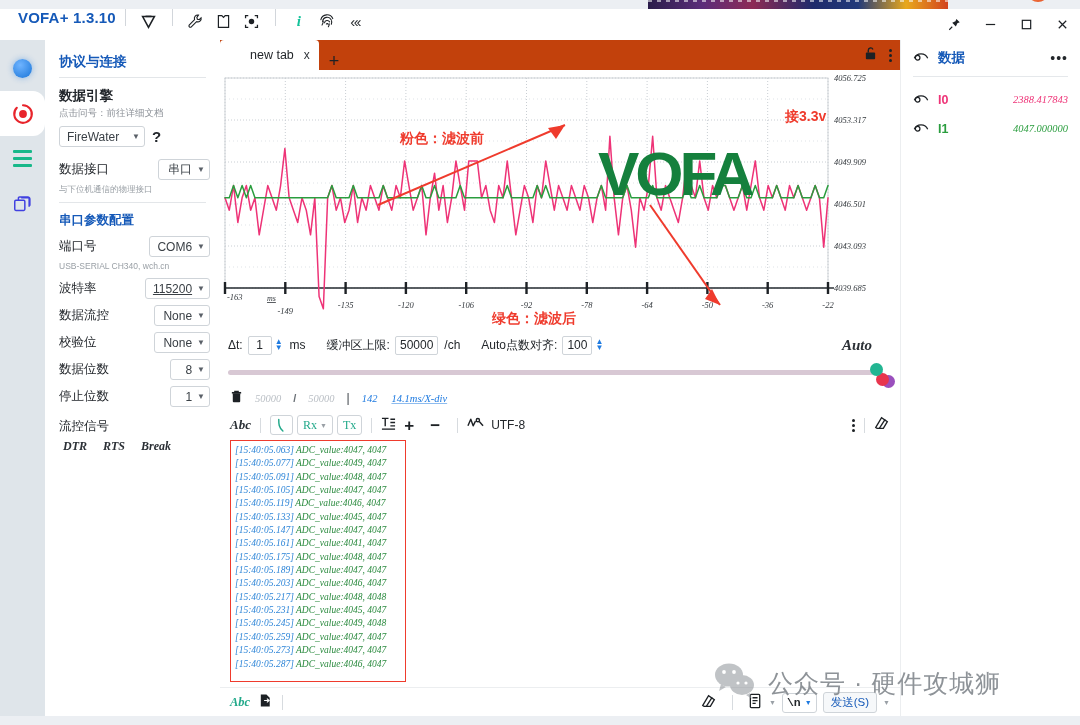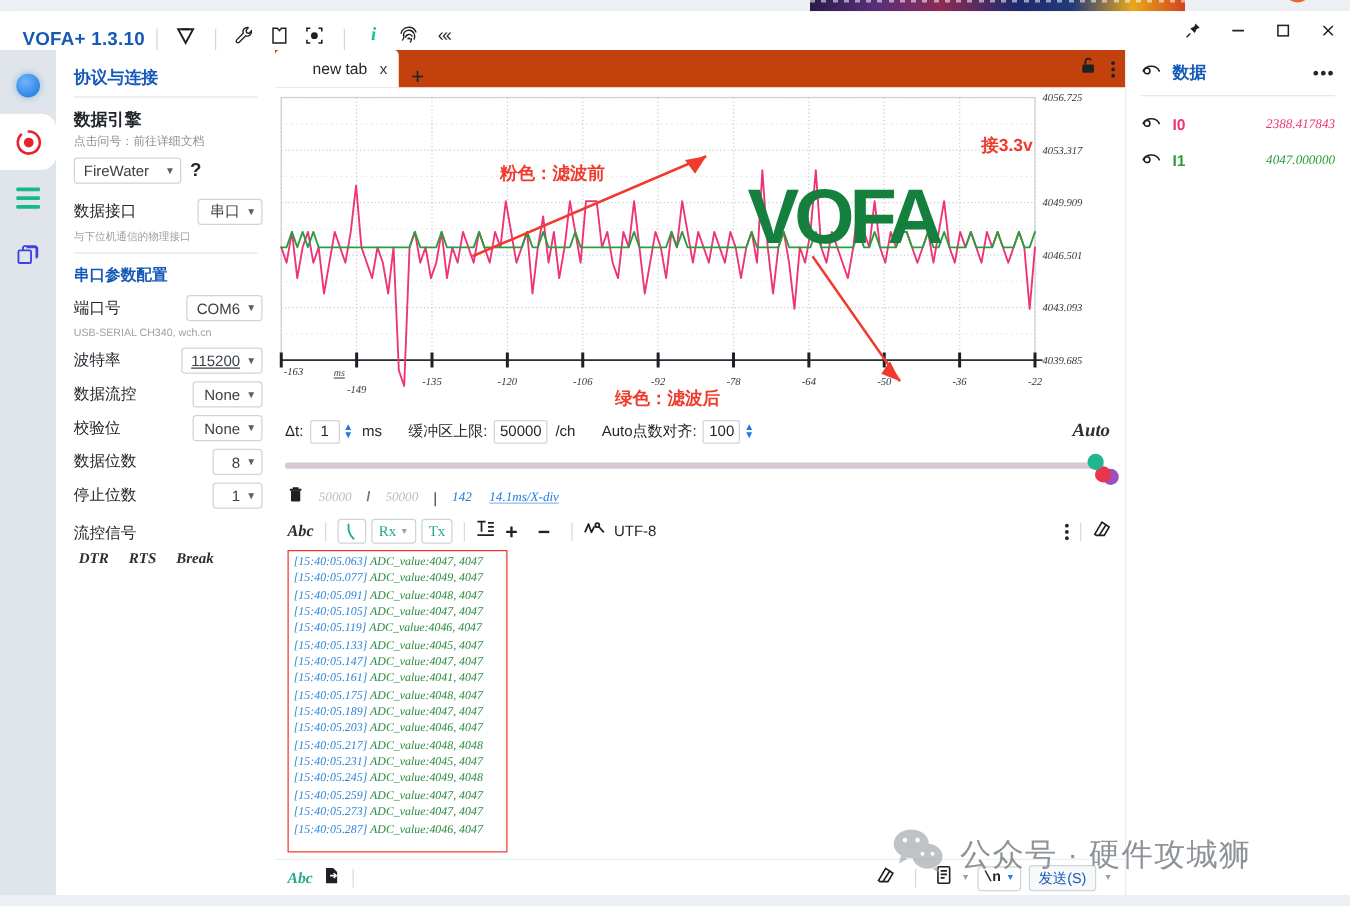--- a/index.html
+++ b/index.html
@@ -32,21 +32,21 @@
 
   
   .window {
     position:absolute; left:0; top:9px; width:1080px; height:716px;
     background:#ffffff;
   }
 
   
   .titlebar{
     position:absolute; left:6px; top:0; width:1074px; height:31px;
-    background:#ffffff; display:flex; align-items:flex-end;
+    background:#ffffff; display:flex; align-items:flex-start;
     border-top-left-radius:6px;
   }
   .app-title{
     color:#1559b8; font-size:15px; font-weight:bold; margin-left:12px;
     letter-spacing:.2px; white-space:nowrap;
   }
   .tb-sep{ width:1px; height:17px; background:#d2d6db; margin:0 9px; }
   .tb-ico{
     width:24px; height:24px; display:flex; align-items:center; justify-content:center;
     color:#2b2f33; cursor:pointer; margin:0 2px;
@@ -163,21 +163,21 @@
   }
   .ctrlrow .lbl{ margin-right:5px; }
   .numbox{
     border:1px solid #cfd4d9; border-radius:2px; height:19px; min-width:24px;
     display:flex; align-items:center; justify-content:center; background:#fff;
     font-size:12px; padding:0 4px; cursor:text;
   }
   .spin{ display:flex; flex-direction:column; margin-left:3px; color:#1e7ae0; line-height:6px; font-size:8px; cursor:pointer;}
   .gap{ width:16px; }
   .auto-lbl{
-    position:absolute; right:12px; font-size:15px; font-style:italic; font-weight:bold;
+    position:absolute; right:28px; font-size:15px; font-style:italic; font-weight:bold;
     color:#2b3036; font-family:"Liberation Serif", serif; cursor:pointer;
   }
 
   
   .sliderrow{ position:relative; height:26px; }
   .track{
     position:absolute; left:8px; top:10px; width:655px; height:5px;
     background:#d8c8d4; border-radius:3px; cursor:pointer;
   }
   .knob{ position:absolute; width:13px; height:13px; border-radius:50%; cursor:pointer;}

